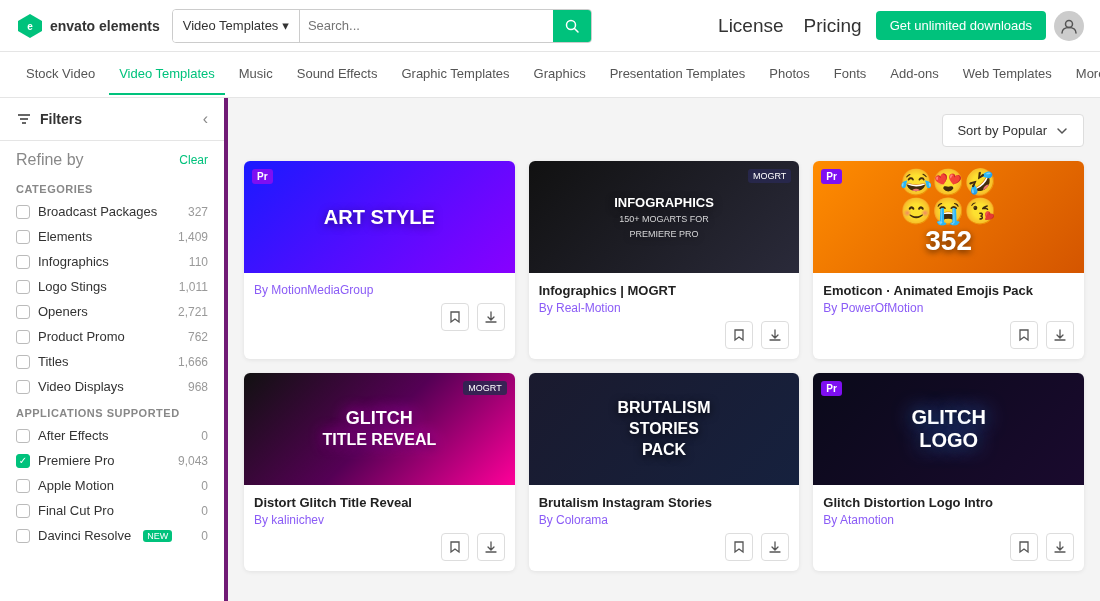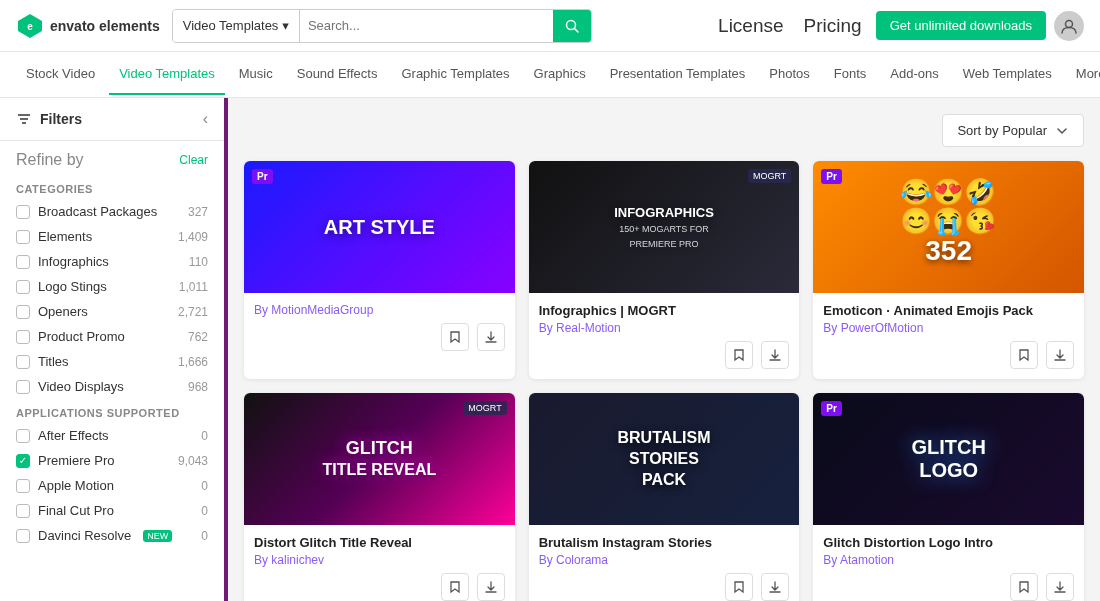--- a/index.html
+++ b/index.html
@@ -126,21 +126,21 @@
       font-size: 14px; color: #555;
     }
 
     
     .thumb-social { background: linear-gradient(135deg, #1a1aff 0%, #8800ff 100%); }
     .thumb-infographics { background: linear-gradient(135deg, #111 0%, #2a2a3a 100%); }
     .thumb-emoticons { background: linear-gradient(135deg, #ff8c00 0%, #d45500 100%); }
     .thumb-glitch-title { background: linear-gradient(135deg, #111 0%, #550055 50%, #ff0099 100%); }
     .thumb-brutalism { background: linear-gradient(135deg, #1a1a2e 0%, #16213e 100%); }
     .thumb-glitch-logo { background: linear-gradient(135deg, #0a0a1a 0%, #1a0a2e 100%); }
-    .card-thumb-wrap { position: relative; height: 132px; overflow: hidden; }
+    .card-thumb-wrap { position: relative; height: 112px; overflow: hidden; }
   </style>
 </head>
 <body>
 
 <nav class="top-nav">
   <div class="logo">
     <svg class="logo-icon" viewBox="0 0 28 28" fill="none" xmlns="http://www.w3.org/2000/svg">
       <polygon points="14,2 26,9 26,19 14,26 2,19 2,9" fill="#00c27c" stroke="none"></polygon>
       <text x="14" y="18" text-anchor="middle" fill="#fff" font-size="10" font-weight="bold">e</text>
     </svg>

